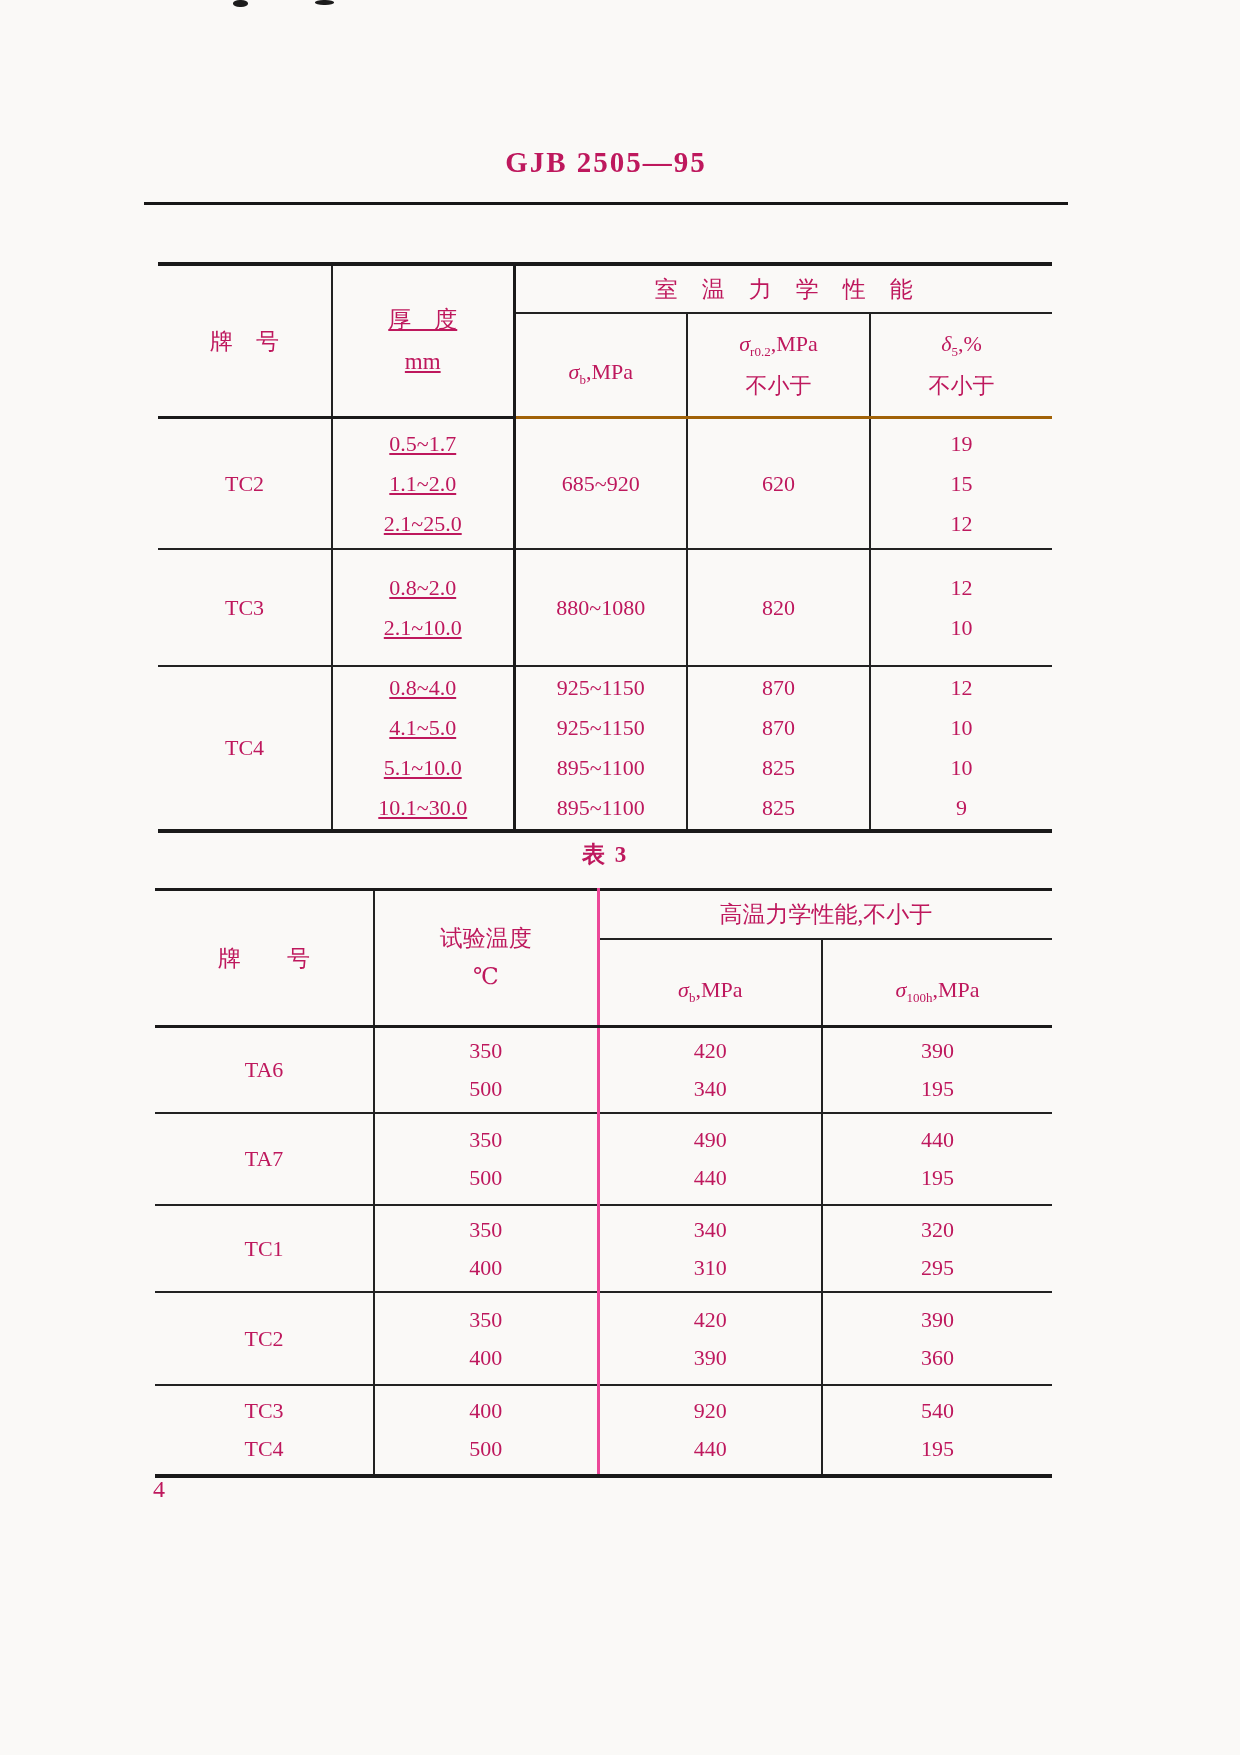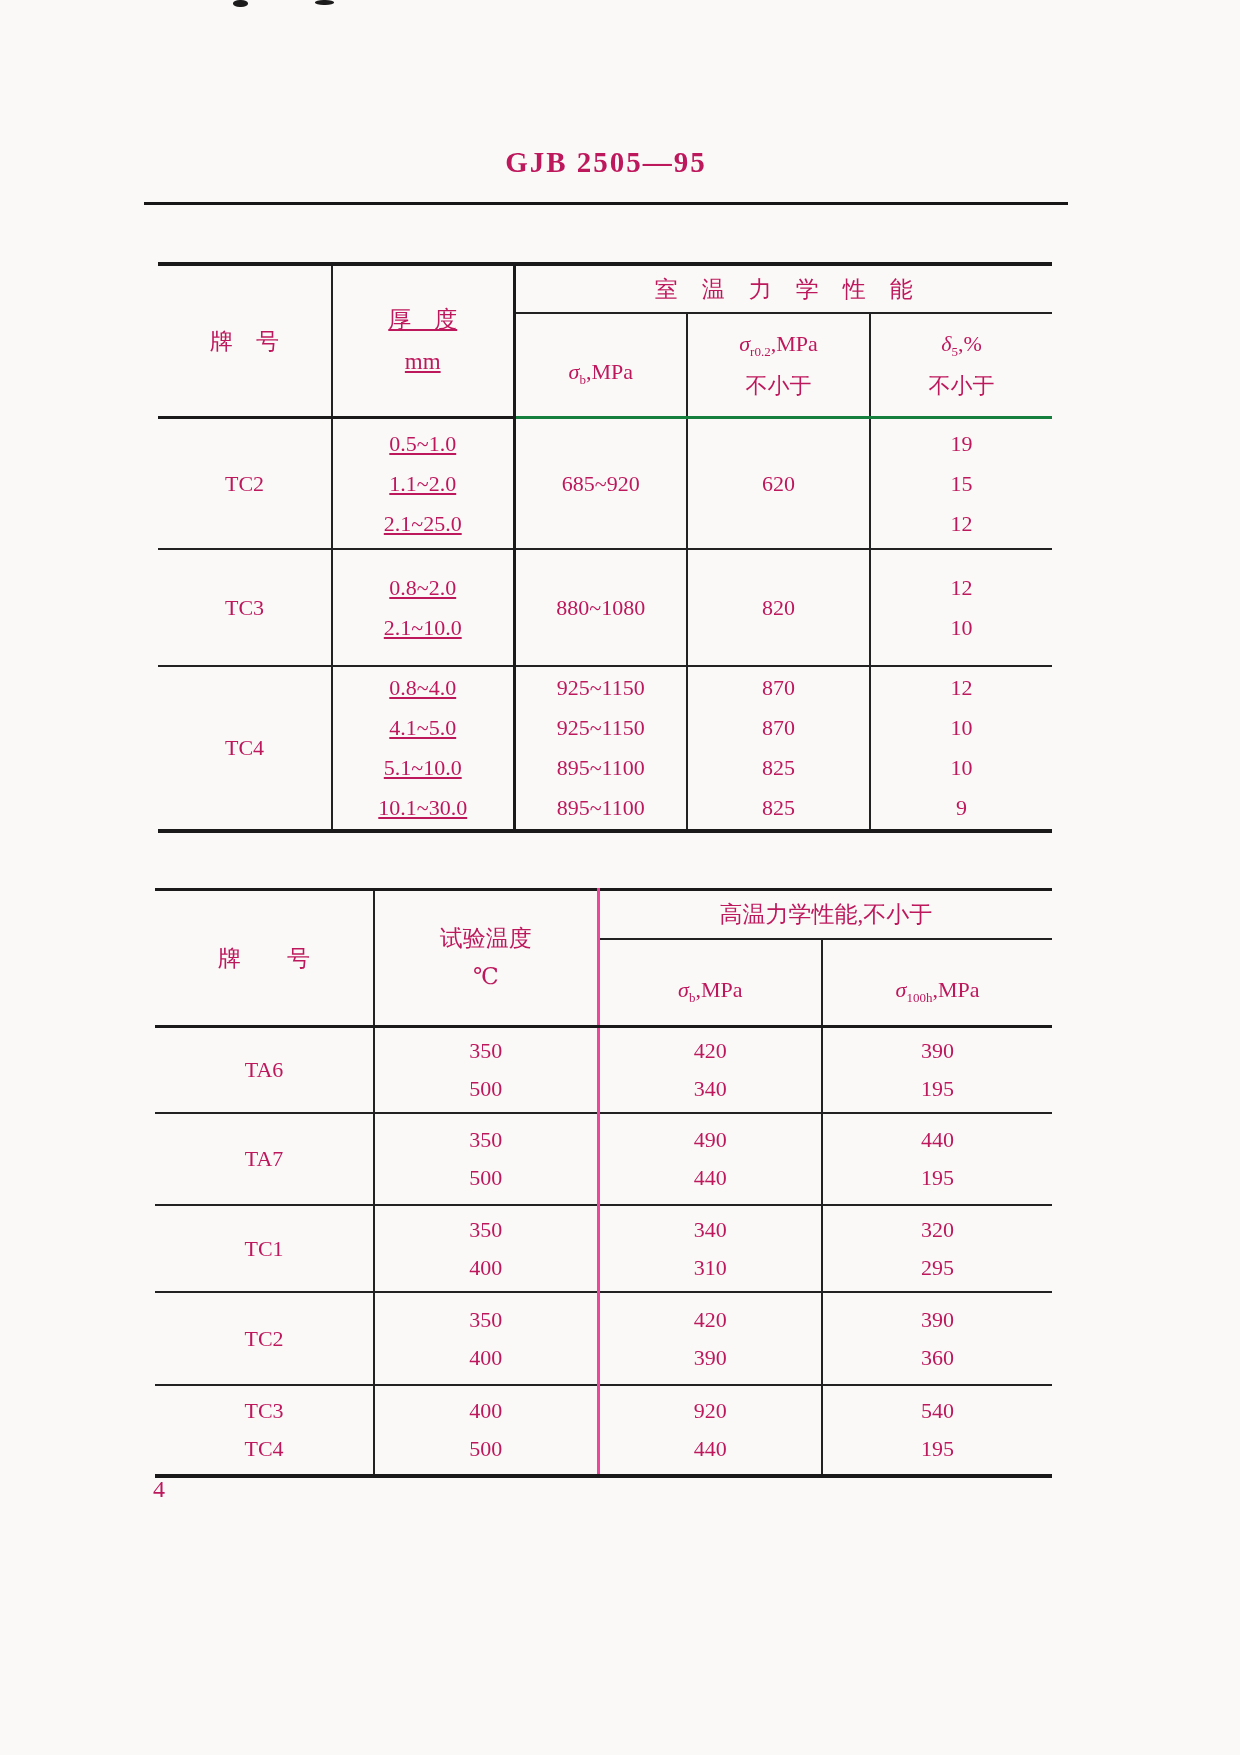--- a/index.html
+++ b/index.html
@@ -22,21 +22,21 @@
   .caption { position:absolute; width:894px; text-align:center; font-size:23px; font-weight:bold; letter-spacing:2px; }
   .cap2 { top:224px; left:158px; }
   .cap3 { top:839px; left:158px; }
 
   table { border-collapse:collapse; table-layout:fixed; position:absolute; }
   td { text-align:center; vertical-align:middle; font-size:22px; padding:0; }
 
   
   .t2 { top:262px; left:158px; width:894px; border-top:4px solid #1a1a1a; border-bottom:4px solid #1a1a1a; }
   .t2 tr.h1 td { height:46px; }
-  .t2 tr.h2 td { height:88px; border-bottom:3px solid #15803d; }
+  .t2 tr.h2 td { height:88px; border-bottom:3px solid #a16207; }
   .t2 tr.r0 td { height:129px; border-bottom:2px solid #222; }
   .t2 tr.r1 td { height:115px; border-bottom:2px solid #222; }
   .t2 tr.r2 td { height:162px; }
   .t2 .v-thin  { border-right:2px solid #222; }
   .t2 .v-thick { border-right:3px solid #1a1a1a;text-decoration:underline; }
   .t2 .spanhdr { border-bottom:2px solid #222; font-size:23px; letter-spacing:24px; padding-left:24px;font-family:Liberation Mono, monospace; }
   .t2 td.hdr-grade { border-bottom:3px solid #1a1a1a; font-size:23px; }
   .hdr2line .ln { line-height:42px; }
 
   
@@ -103,21 +103,21 @@
       <td class="hdr2line">
         <div class="ln">
           <span class="sym">δ</span><sub>5</sub><span>,%</span>
         </div>
         <div class="ln">不小于</div>
       </td>
     </tr>
     <tr class="r0">
       <td class="v-thin">TC2</td>
       <td class="v-thick">
-        <div class="ln">0.5~1.0</div>
+        <div class="ln">0.5~1.7</div>
         <div class="ln">1.1~2.0</div>
         <div class="ln">2.1~25.0</div>
       </td>
       <td class="v-thin">685~920</td>
       <td class="v-thin">620</td>
       <td>
         <div class="ln">19</div>
         <div class="ln">15</div>
         <div class="ln">12</div>
       </td>
@@ -158,20 +158,21 @@
       <td>
         <div class="ln">12</div>
         <div class="ln">10</div>
         <div class="ln">10</div>
         <div class="ln">9</div>
       </td>
     </tr>
   </tbody>
     </table>
 
+  <div class="caption cap3">表 3</div>
 
   <table class="t3">
     <colgroup>
       <col style="width:219px">
         <col style="width:224px">
         <col style="width:224px">
         <col style="width:230px">
     </colgroup>
     <tbody>
         <tr class="h1">

